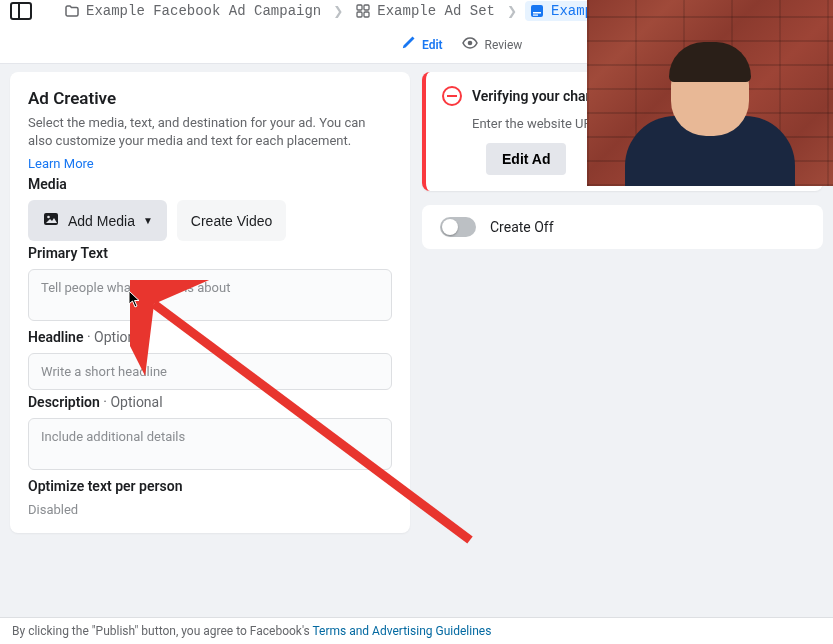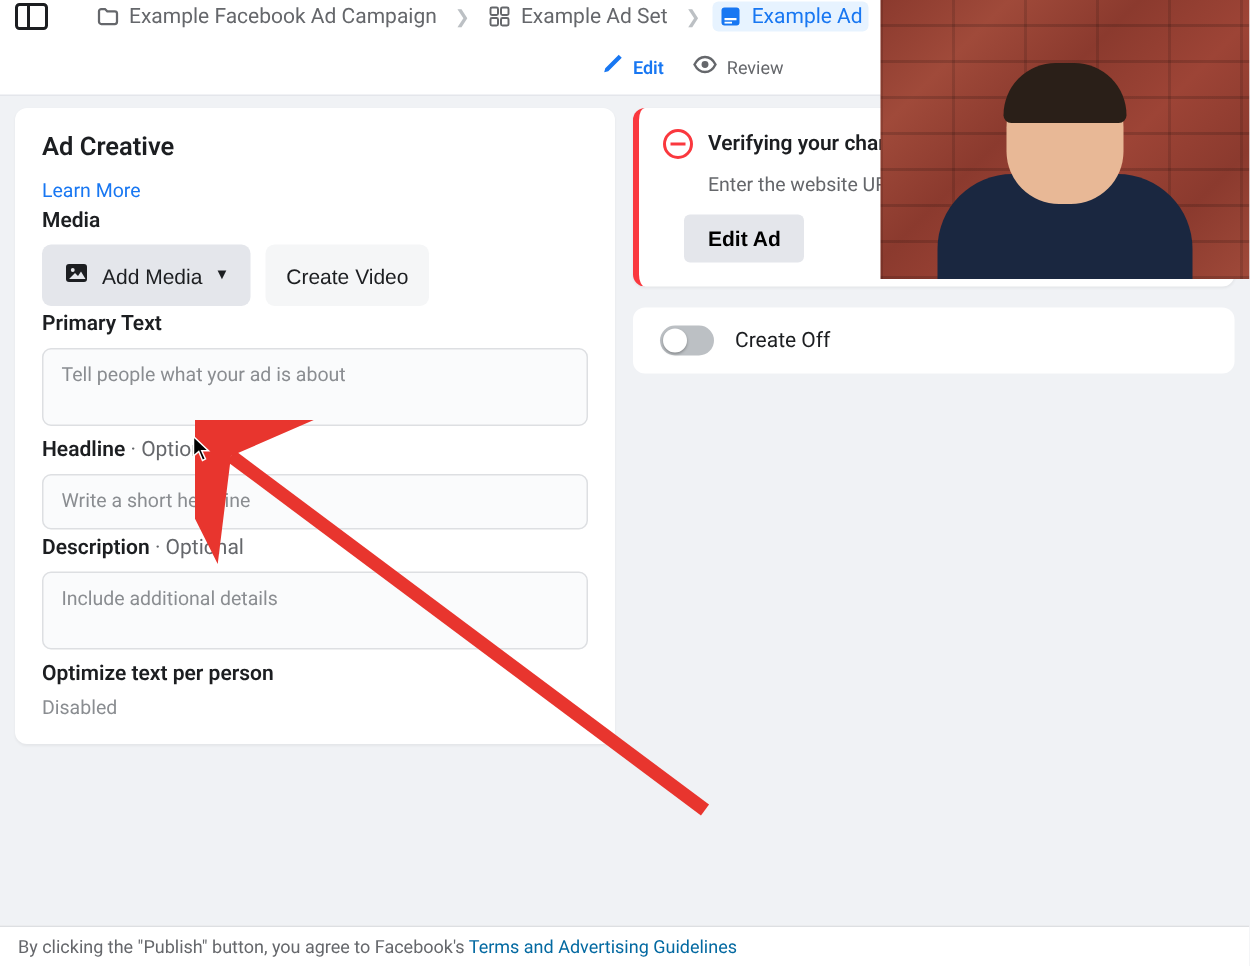--- a/index.html
+++ b/index.html
@@ -21,20 +21,21 @@
       font-size: 14px;
       color: #65676b;
       height: 26px;
     }
     .crumb {
       display: flex;
       align-items: flex-start;
       gap: 6px;
       padding: 2px 4px;
       border-radius: 4px;
+      font-family: Liberation Mono, monospace;
     }
     .crumb.active { background: #e7f3ff; color: #1877f2; }
     .crumb .cicon { width: 16px; height: 16px; display: flex; align-items: center; justify-content: center; }
     .chev { color: #bcc0c4; font-size: 12px; padding: 0 2px; }
     .tabs-row {
       display: flex;
       align-items: center;
       gap: 18px;
       justify-content: flex-start;
       background: #fff;
@@ -108,21 +109,21 @@
     }
     .alert-head { display: flex; align-items: center; gap: 10px; font-weight: 600; font-size: 14px; margin-bottom: 10px; }
     .alert-circle {
       width: 20px; height: 20px; border: 2px solid #fa383e; border-radius: 50%;
       display: flex; align-items: center; justify-content: center;
     }
     .alert-circle::after { content: ""; width: 10px; height: 2px; background: #fa383e; }
     .alert-body { font-size: 13px; color: #65676b; margin-bottom: 12px; padding-left: 30px; }
     .alert-btn {
       background: #e4e6eb; border: none; border-radius: 4px; padding: 8px 16px;
-      font-size: 14px; font-weight: 600; cursor: pointer; margin-left: 14px;
+      font-size: 14px; font-weight: 600; cursor: pointer; margin-left: 44px;
     }
     .toggle-card {
       background: #fff; border-radius: 8px; padding: 12px 18px;
       display: flex; align-items: center; gap: 14px;
     }
     .toggle {
       width: 36px; height: 20px; background: #bcc0c4; border-radius: 20px; position: relative;
     }
     .toggle::after {
       content: ""; position: absolute; width: 16px; height: 16px; background: #fff;
@@ -244,20 +245,21 @@
     <span>Review</span>
   </div>
 </div>
 
 <div class="columns">
 
   <div class="left-col">
 
     <div class="card">
       <div class="h2">Ad Creative</div>
+      <div class="sub">Select the media, text, and destination for your ad. You can also customize your media and text for each placement.</div>
       <span class="link">Learn More</span>
 
       <div class="section-label">Media</div>
       <div class="btn-row">
         <button class="btn">
           <span>
             <svg width="18" height="18" viewBox="0 0 18 18">
                 <rect x="2" y="3" width="14" height="12" rx="2" fill="#1c1e21"></rect>
                 <circle cx="6.5" cy="7" r="1.3" fill="#e4e6eb"></circle>
                 <path d="M4 13 L8 9 L10 11 L12 8 L15 13 Z" fill="#e4e6eb"></path>

